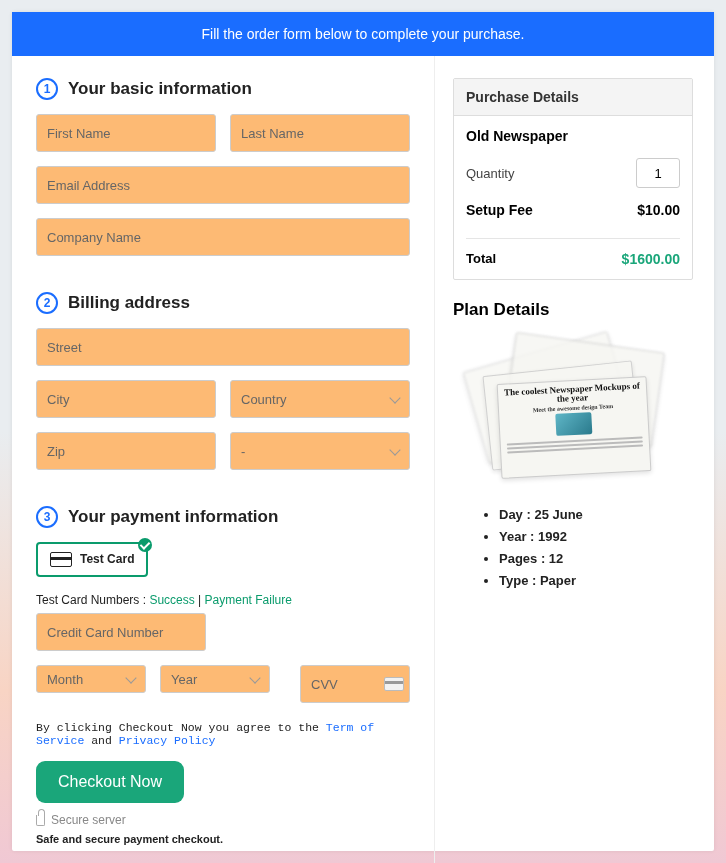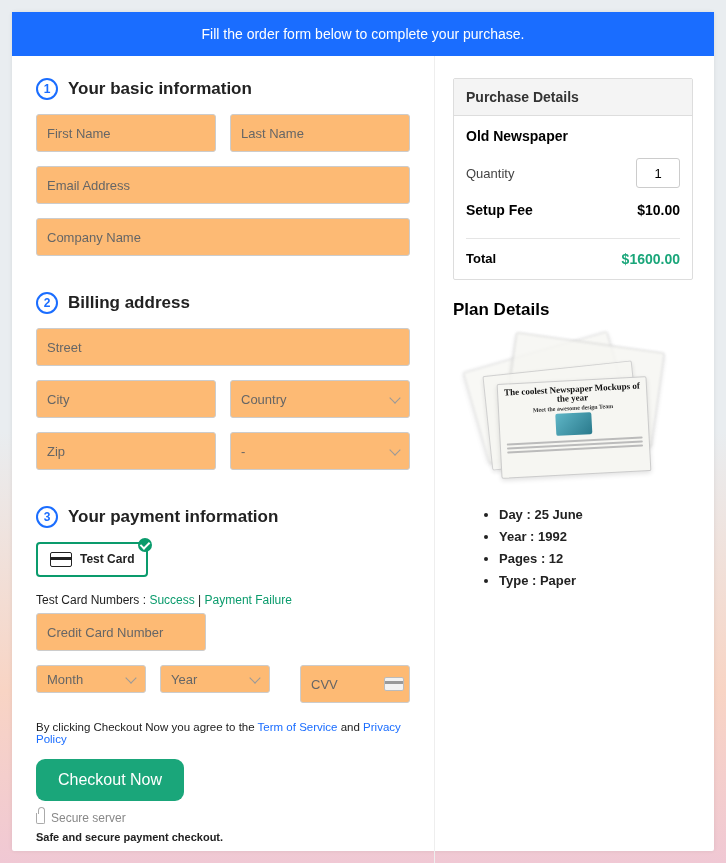--- a/index.html
+++ b/index.html
@@ -141,21 +141,21 @@
     position: absolute; right: 6px; top: 50%; transform: translateY(-50%);
     width: 20px; height: 14px;
     background: #f2f2f2;
     border: 1px solid #bbb;
     border-radius: 2px;
   }
   .cvv-wrap .cc-mini::after{
     content:""; position:absolute; left:0; right:0; top:3px; height:3px; background:#999;
   }
 
-  .agree { font-size: 11.5px; color: #222; margin-bottom: 14px; }
+  .agree { font-size: 11.5px; color: #222; margin-bottom: 14px; font-family: Liberation Mono, monospace; }
   .agree a { color: #1a6dff; text-decoration: none; }
 
   .checkout-btn {
     background: #1aa67a;
     color: #fff;
     border: none;
     border-radius: 9px;
     padding: 12px 22px;
     font-size: 16px;
     font-weight: 500;

